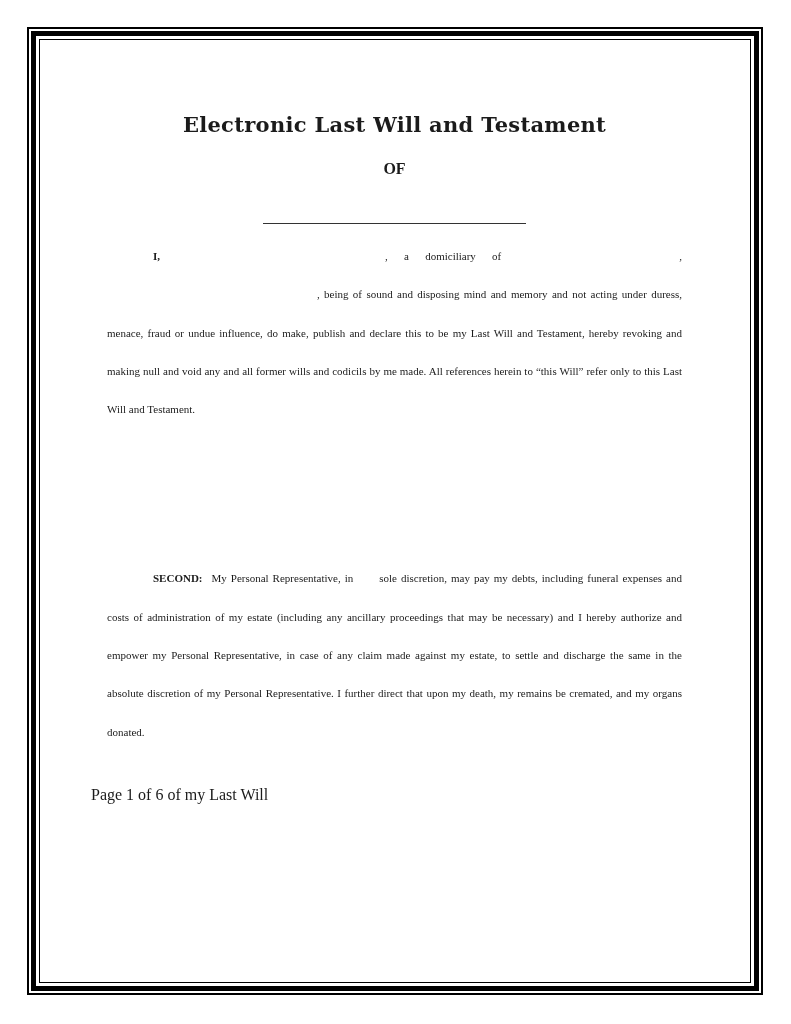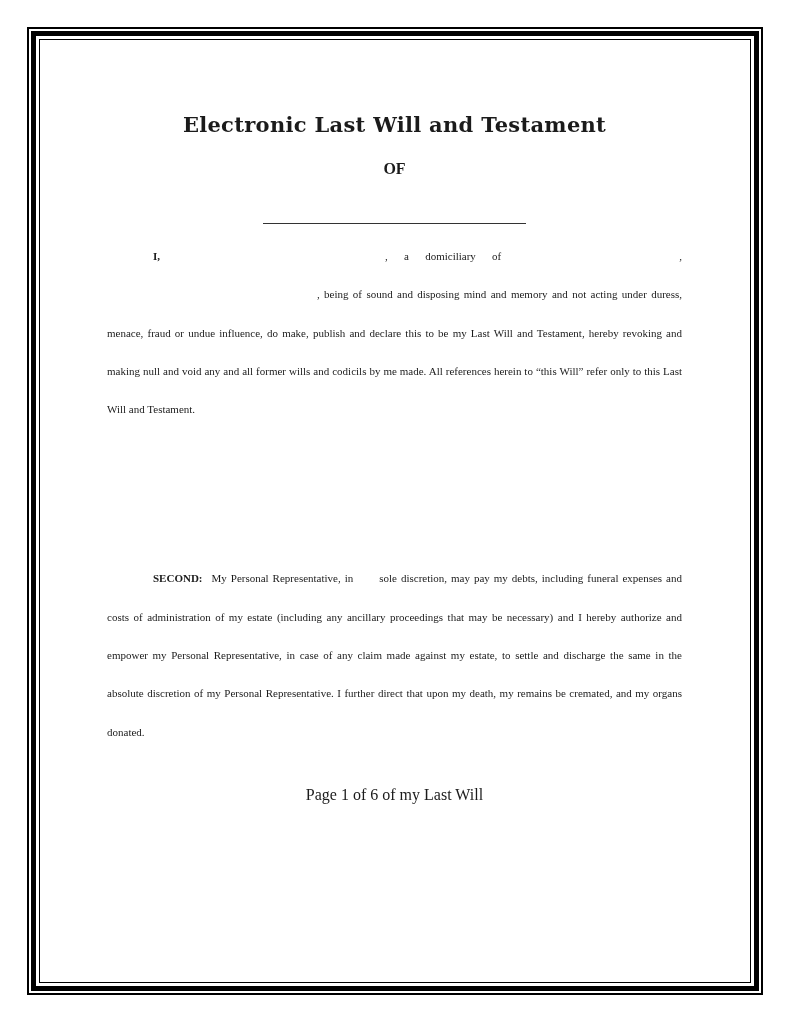--- a/index.html
+++ b/index.html
@@ -87,21 +87,21 @@
   .w-name    { width: 225px; }
   .w-city    { width: 178px; }
   .w-state   { width: 210px; }
   .w-age     { width: 78px; }
   .w-pronoun { width: 26px; }
   .family-gap { height: 99px; }
   .footer {
     font-size: 16px;
     margin-top: 34px;
     line-height: 20px;
-    text-align: center;
+    text-align: left;
   }
 </style>
 </head>
 <body>
 
 <div class="page">
 
   <div class="frame">
     <div class="frame-mid">
       <div class="frame-inner"></div>

